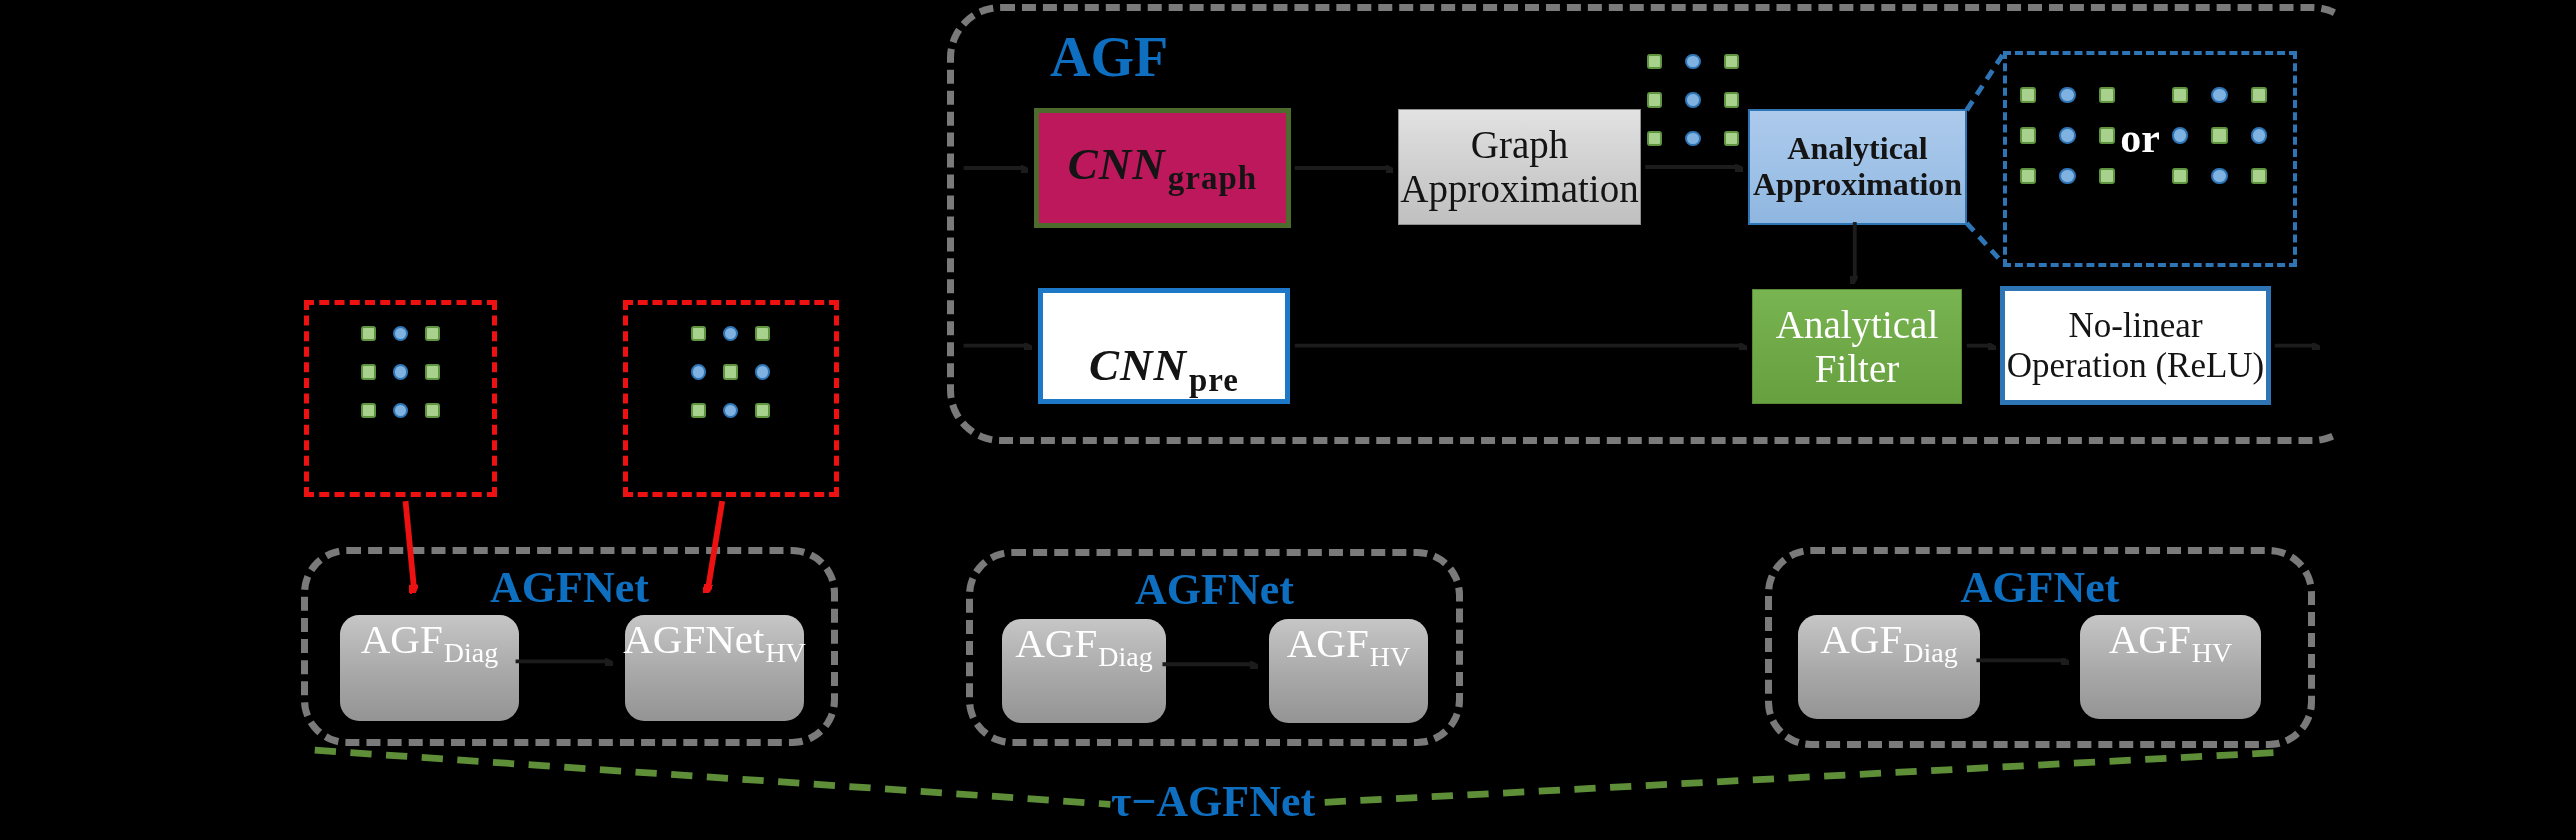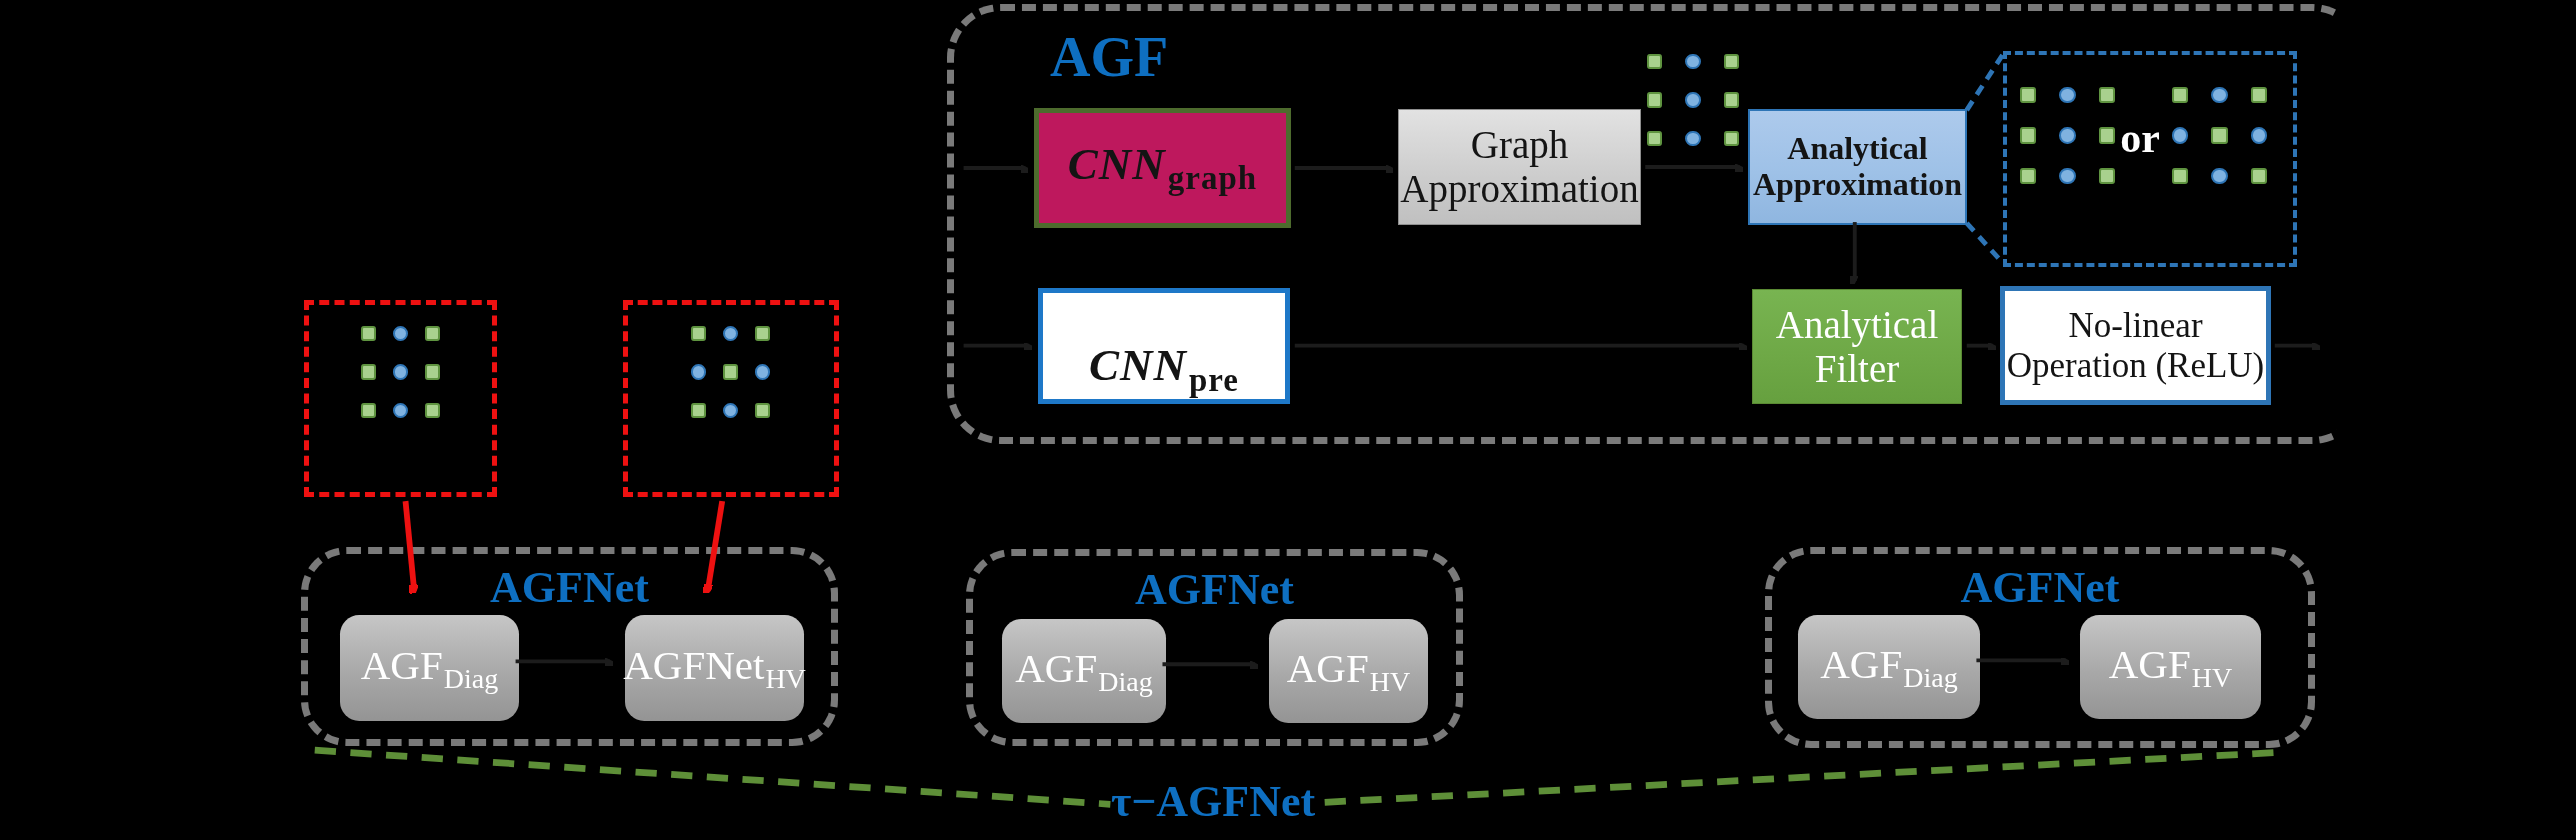--- a/index.html
+++ b/index.html
@@ -106,21 +106,21 @@
   .grid-callout-r{ left: 2172px; top: 87px;  gap: 24px 23px; grid-template-columns: repeat(3, 16.4px); grid-auto-rows: 16.4px; }
   .mk { display: block; width: 100%; height: 100%; box-sizing: border-box; }
   .mk-g { background: #a9d18e; border: 2.9px solid #5f9440; border-radius: 2.9px; }
   .mk-b { background: #7fb2e0; border: 2.9px solid #2e75b6; border-radius: 50%; }
 
   
   .unit-box {
     position: absolute;
     border-radius: 19.3px;
     background: linear-gradient(180deg, #c6c6c6 0%, #a8a8a8 55%, #949494 100%);
-    display: flex; align-items: center; justify-content: center;
+    display: flex; justify-content: center;
     color: #ffffff; font-size: 41px; white-space: nowrap;
   }
   .unit-sub { font-size: 28px; vertical-align: -0.33em; margin-left: 1px; }
   .u1-diag { left: 32px;  top: 61px; width: 179px; height: 106px; }
   .u1-hv   { left: 317px; top: 61px; width: 179px; height: 106px; }
   .u2-diag { left: 29px;  top: 63px; width: 164px; height: 104px; }
   .u2-hv   { left: 296px; top: 63px; width: 159px; height: 104px; }
   .u3-diag { left: 26px;  top: 61px; width: 182px; height: 104px; }
   .u3-hv   { left: 308px; top: 61px; width: 181px; height: 104px; }
 

